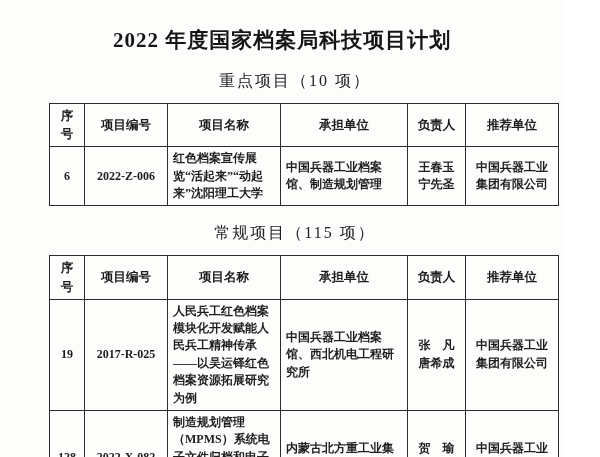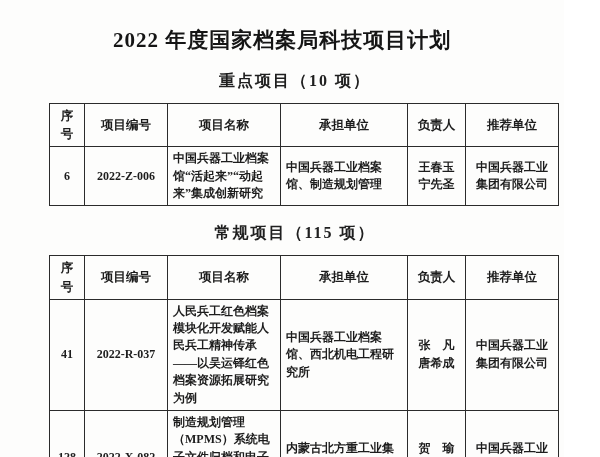--- a/index.html
+++ b/index.html
@@ -21,21 +21,21 @@
     text-align: center;
     font-size: 21px;
     font-weight: bold;
     letter-spacing: 1px;
     color: #151515;
   }
   .section-heading {
     margin: 17px 0 11px 16px;
     text-align: center;
     font-size: 16px;
-    font-weight: bold;
+    font-weight: normal;
     letter-spacing: 2px;
     color: #1f1f1f;
     padding-left: 10px;
   }
   table.doc-table {
     border-collapse: collapse;
     table-layout: fixed;
     margin-left: 49px;
     width: 509px;
     font-size: 12px;
@@ -89,21 +89,21 @@
         <th>项目名称</th>
         <th>承担单位</th>
         <th>负责人</th>
         <th>推荐单位</th>
       </tr>
     </thead>
     <tbody>
       <tr class="t1-row">
         <td class="cell-center">6</td>
         <td class="cell-center">2022-Z-006</td>
-        <td class="cell-left">中国兵器工业档案馆“活起来”“动起来”集成创新研究</td>
+        <td class="cell-left">红色档案宣传展览“活起来”“动起来”沈阳理工大学</td>
         <td class="cell-left">中国兵器工业档案馆、制造规划管理</td>
         <td class="cell-center pre-line">王春玉
 宁先圣</td>
         <td class="cell-center">中国兵器工业集团有限公司</td>
       </tr>
     </tbody>
   </table>
 
   <h2 class="section-heading">常规项目（115 项）</h2>
 
@@ -121,22 +121,22 @@
         <th>序号</th>
         <th>项目编号</th>
         <th>项目名称</th>
         <th>承担单位</th>
         <th>负责人</th>
         <th>推荐单位</th>
       </tr>
     </thead>
     <tbody>
       <tr class="t2-row-a">
-        <td class="cell-center">41</td>
-        <td class="cell-center">2022-R-037</td>
+        <td class="cell-center">19</td>
+        <td class="cell-center">2017-R-025</td>
         <td class="cell-left">人民兵工红色档案模块化开发赋能人民兵工精神传承——以吴运铎红色档案资源拓展研究为例</td>
         <td class="cell-left">中国兵器工业档案馆、西北机电工程研究所</td>
         <td class="cell-center pre-line">张　凡
 唐希成</td>
         <td class="cell-center">中国兵器工业集团有限公司</td>
       </tr>
       <tr class="t2-row-b">
         <td class="cell-center">128</td>
         <td class="cell-center">2022-X-082</td>
         <td class="cell-left">制造规划管理（MPMS）系统电子文件归档和电子档案单套制管理研究</td>

